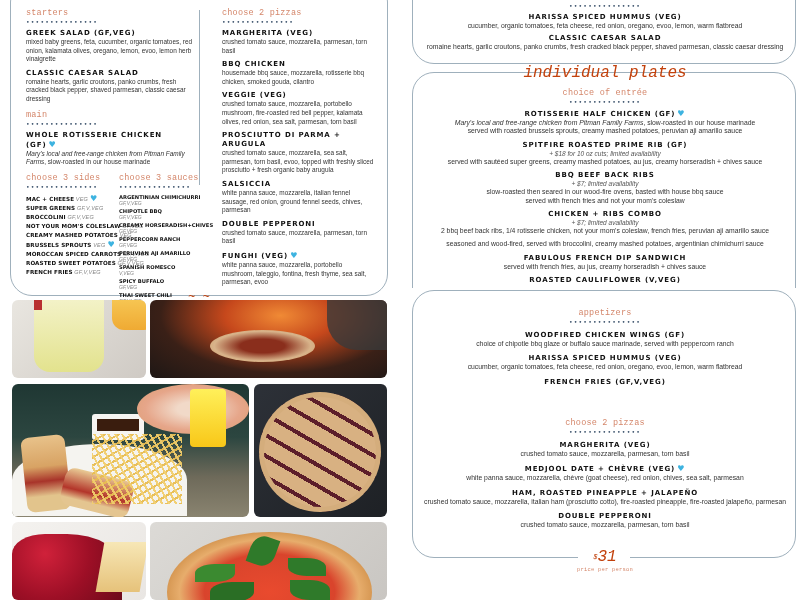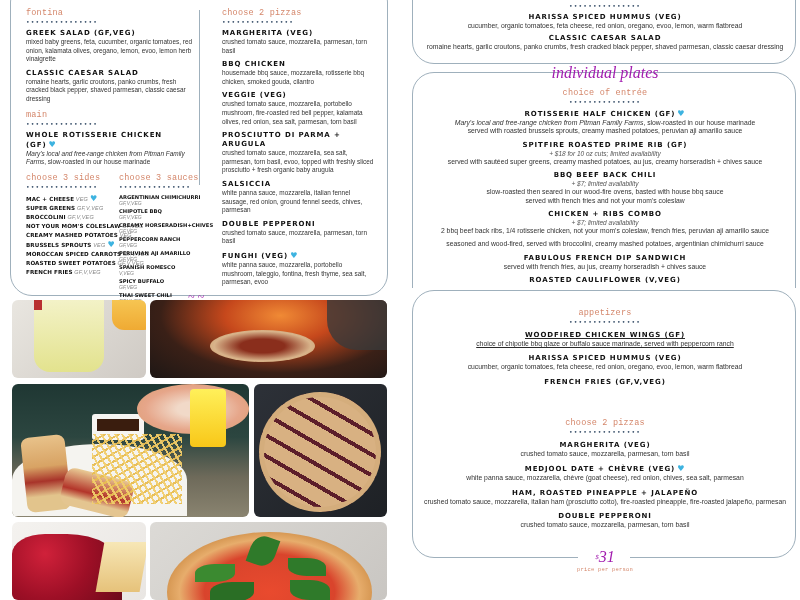--- a/index.html
+++ b/index.html
@@ -20,32 +20,32 @@
 
   .side { font-family: "DejaVu Sans", sans-serif; font-weight: bold; font-size: 5.6px; color: #111; line-height: 9px; letter-spacing: 0.1px; white-space: nowrap; }
   .sauce { font-family: "DejaVu Sans", sans-serif; font-weight: bold; font-size: 5.2px; color: #111; line-height: 6px; white-space: nowrap; }
   .sauce-tag { font-family: "Liberation Sans", sans-serif; font-style: italic; color: #888; font-size: 5px; line-height: 6px; margin-bottom: 2px; }
 
   .center { text-align: center; }
   .center .idesc { transform: none; width: auto; font-size: 6.8px; line-height: 8.4px; }
   .center .dots { text-align: center; }
   .price-note { font-style: italic; font-size: 6.5px; color: #555; line-height: 8px; }
 
-  .script { font-family: Liberation Serif, serif; font-style: italic; color: #a21caf; }
+  .script { font-family: Liberation Mono, monospace; font-style: italic; color: #c2410c; }
   .photo { position: absolute; border-radius: 6px; overflow: hidden; }
 </style>
 </head>
 <body>
 
 <div class="panel" style="left:0;top:0;width:400px;height:300px;">
   <div class="frame" style="left:10px;top:-20px;width:378px;height:316px;"></div>
   <div style="position:absolute;left:199px;top:10px;width:1px;height:175px;background:#9fb0bc;"></div>
 
   <div style="position:absolute;left:26px;top:8px;width:168px;">
-    <div class="sec-title">fontina</div>
+    <div class="sec-title">starters</div>
     <div class="dots">•••••••••••••••</div>
 
     <div class="item">
       <div class="iname">GREEK SALAD (GF,VEG)</div>
       <div class="idesc">mixed baby greens, feta, cucumber, organic tomatoes, red onion, kalamata olives, oregano, lemon, evoo, lemon herb vinaigrette</div>
     </div>
     <div class="item">
       <div class="iname">CLASSIC CAESAR SALAD</div>
       <div class="idesc">romaine hearts, garlic croutons, panko crumbs, fresh cracked black pepper, shaved parmesan, classic caesar dressing</div>
     </div>
@@ -162,21 +162,21 @@
           <div class="iname">ROTISSERIE HALF CHICKEN (GF)<span class="heart">♥</span></div>
           <div class="idesc"><i>Mary's local and free-range chicken from Pitman Family Farms</i>, slow-roasted in our house marinade</div>
           <div class="idesc">served with roasted brussels sprouts, creamy mashed potatoes, peruvian aji amarillo sauce</div>
         </div>
         <div class="item" style="margin-bottom: 5px;">
           <div class="iname">SPITFIRE ROASTED PRIME RIB (GF)</div>
           <div class="price-note">+ $18 for 10 oz cuts; limited availability</div>
           <div class="idesc">served with sautéed super greens, creamy mashed potatoes, au jus, creamy horseradish + chives sauce</div>
         </div>
         <div class="item" style="margin-bottom: 5px;">
-          <div class="iname">BBQ BEEF BACK CHILI</div>
+          <div class="iname">BBQ BEEF BACK RIBS</div>
           <div class="price-note">+ $7; limited availability</div>
           <div class="idesc">slow-roasted then seared in our wood-fire ovens, basted with house bbq sauce</div>
           <div class="idesc">served with french fries and not your mom's coleslaw</div>
         </div>
         <div class="item" style="margin-bottom: 5px;">
           <div class="iname">CHICKEN + RIBS COMBO</div>
           <div class="price-note">+ $7; limited availability</div>
           <div class="idesc">2 bbq beef back ribs, 1/4 rotisserie chicken, not your mom's coleslaw, french fries, peruvian aji amarillo sauce</div>
         </div>
         <div class="item" style="margin-bottom: 5px;">
@@ -196,21 +196,21 @@
 </div>
 
 <div class="panel" style="left:410px;top:288px;width:390px;height:300px;">
   <div class="frame" style="left:2px;top:2px;width:384px;height:268px;"></div>
   <div style="position:absolute;left:168px;top:262px;width:52px;height:14px;background:#fff;"></div>
 
   <div class="center" style="position:absolute;left:0;top:20px;width:390px;">
     <div class="sec-title">appetizers</div>
     <div class="dots">•••••••••••••••</div>
     <div id="apps-list" style="margin-top:6px;">
-        <div class="item" style="margin-bottom: 6px; text-decoration: underline;">
+        <div class="item" style="margin-bottom: 6px;">
           <div class="iname">WOODFIRED CHICKEN WINGS (GF)</div>
           <div class="idesc">choice of chipotle bbq glaze or buffalo sauce marinade, served with peppercorn ranch</div>
         </div>
         <div class="item" style="margin-bottom: 6px;">
           <div class="iname">HARISSA SPICED HUMMUS (VEG)</div>
           <div class="idesc">cucumber, organic tomatoes, feta cheese, red onion, oregano, evoo, lemon, warm flatbread</div>
         </div>
         <div class="item" style="margin-bottom: 6px;">
           <div class="iname">FRENCH FRIES (GF,V,VEG)</div>
         </div>

